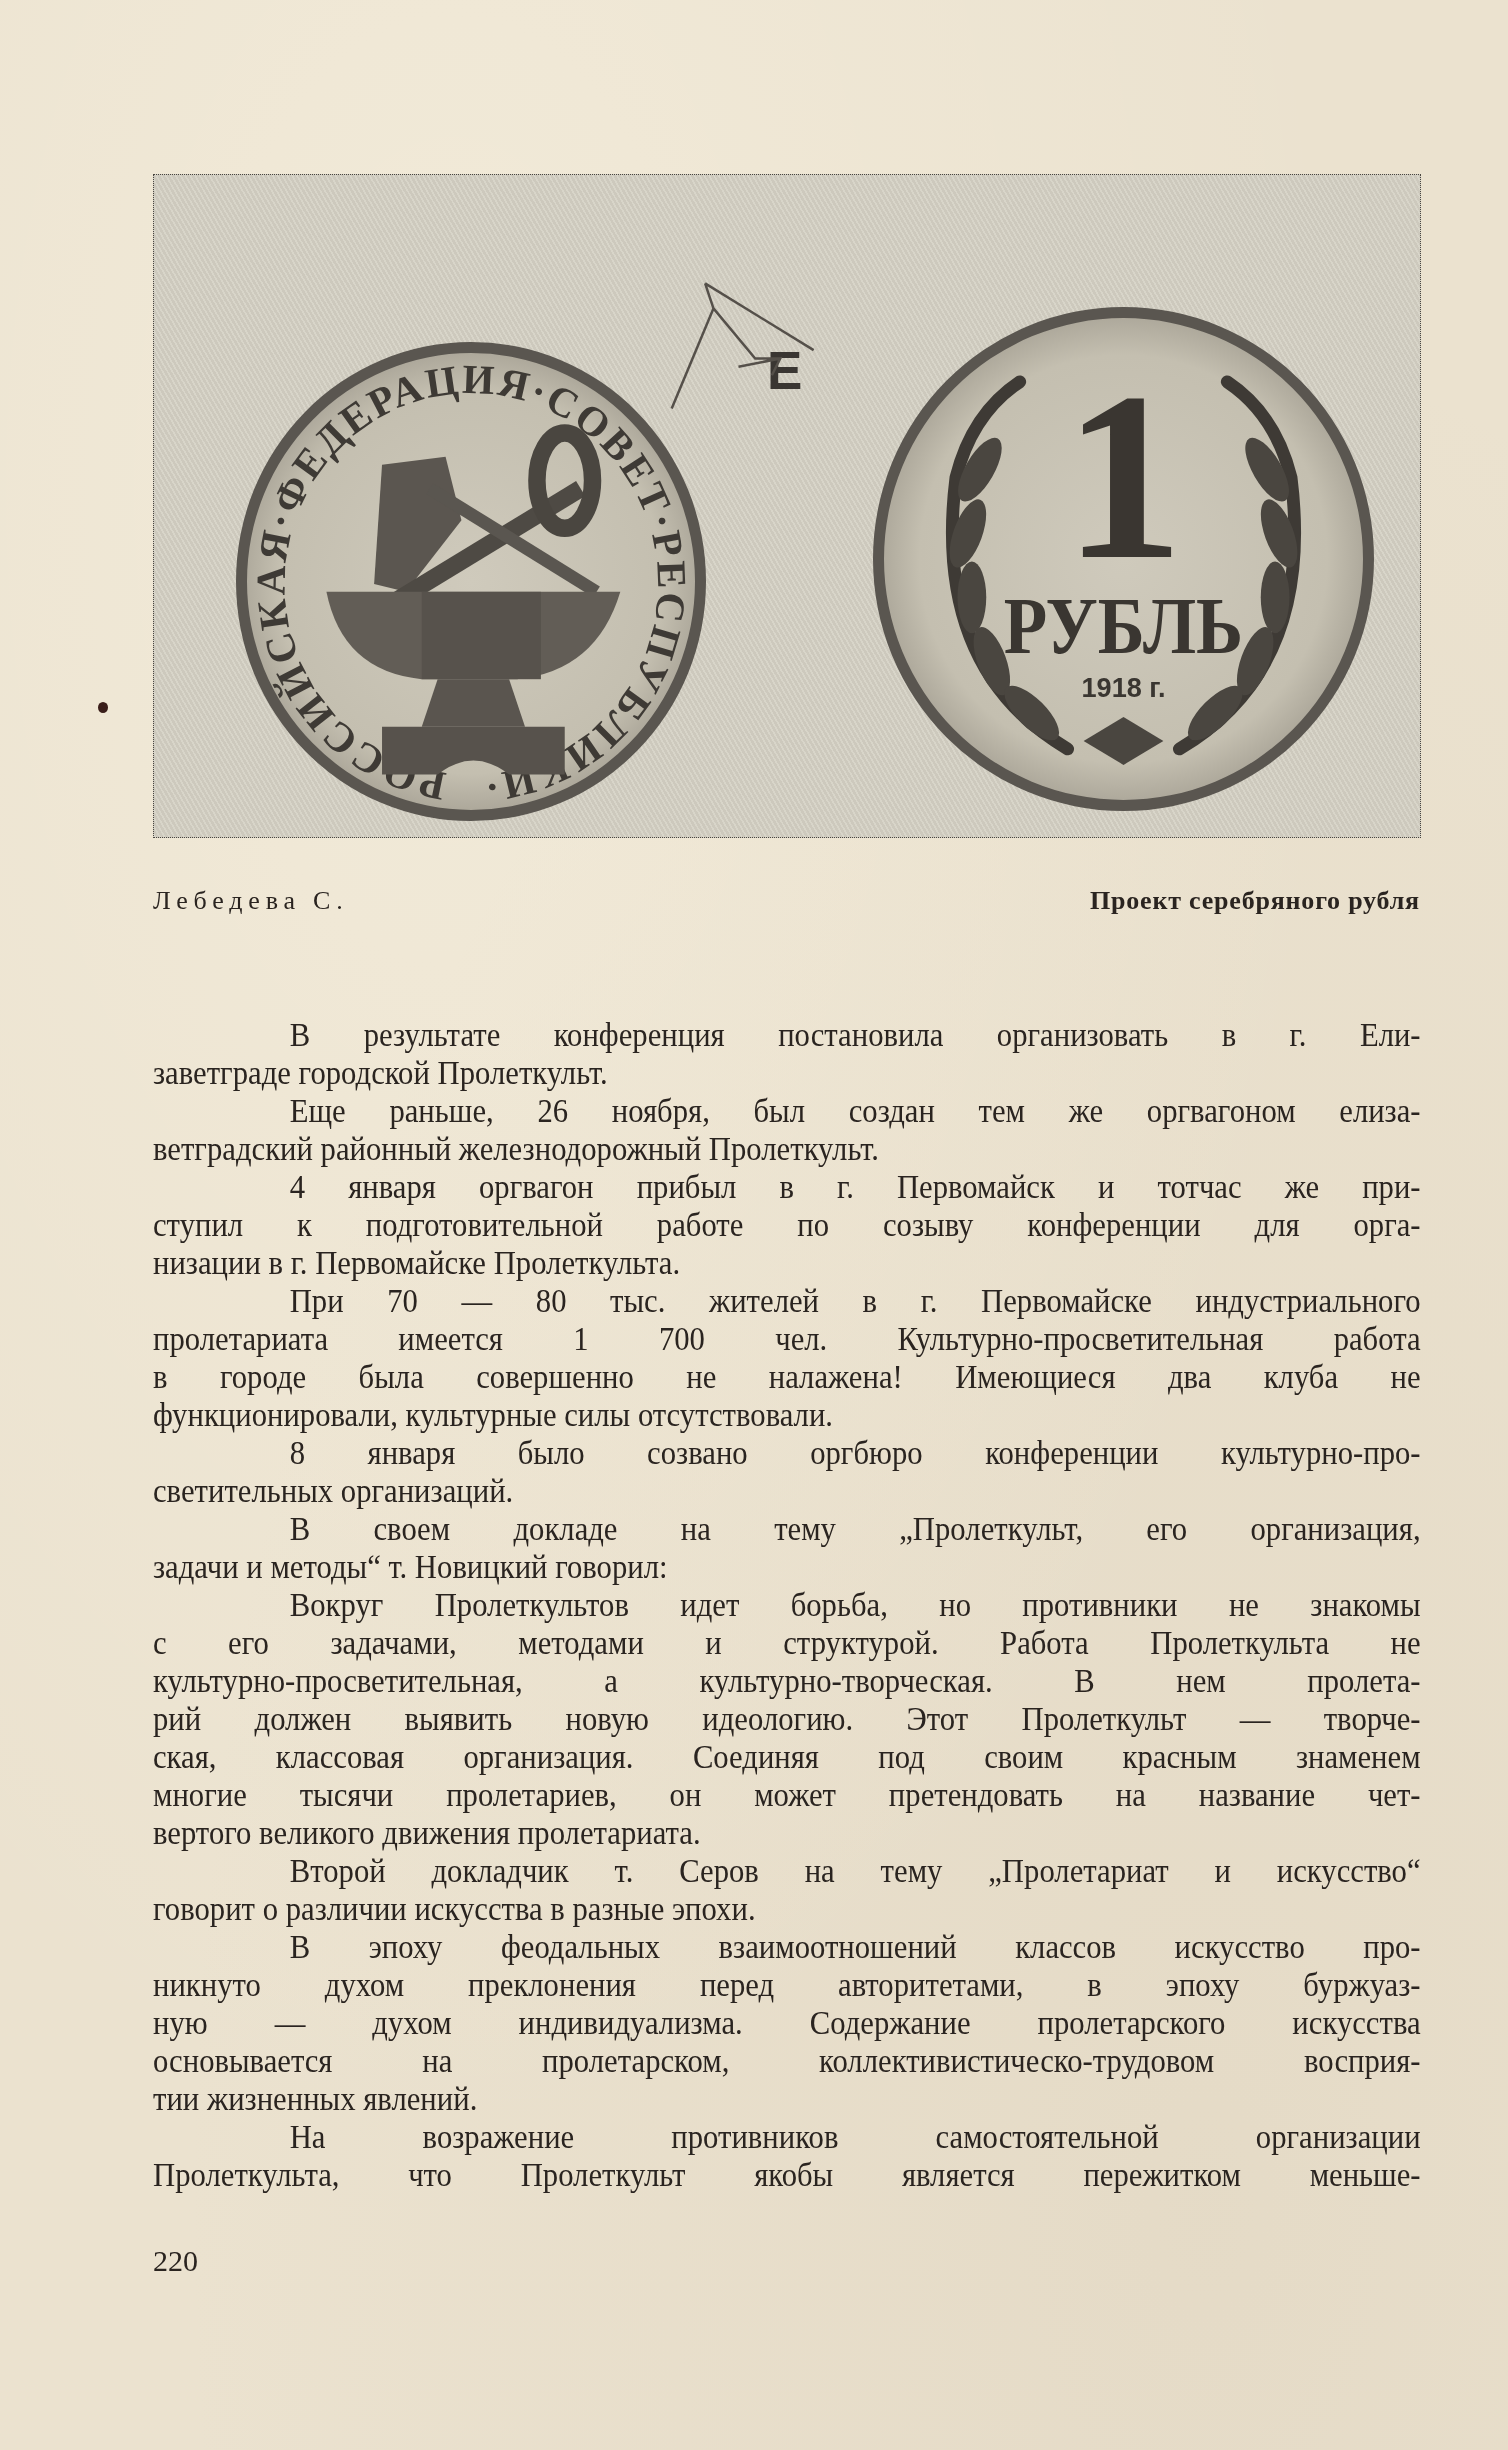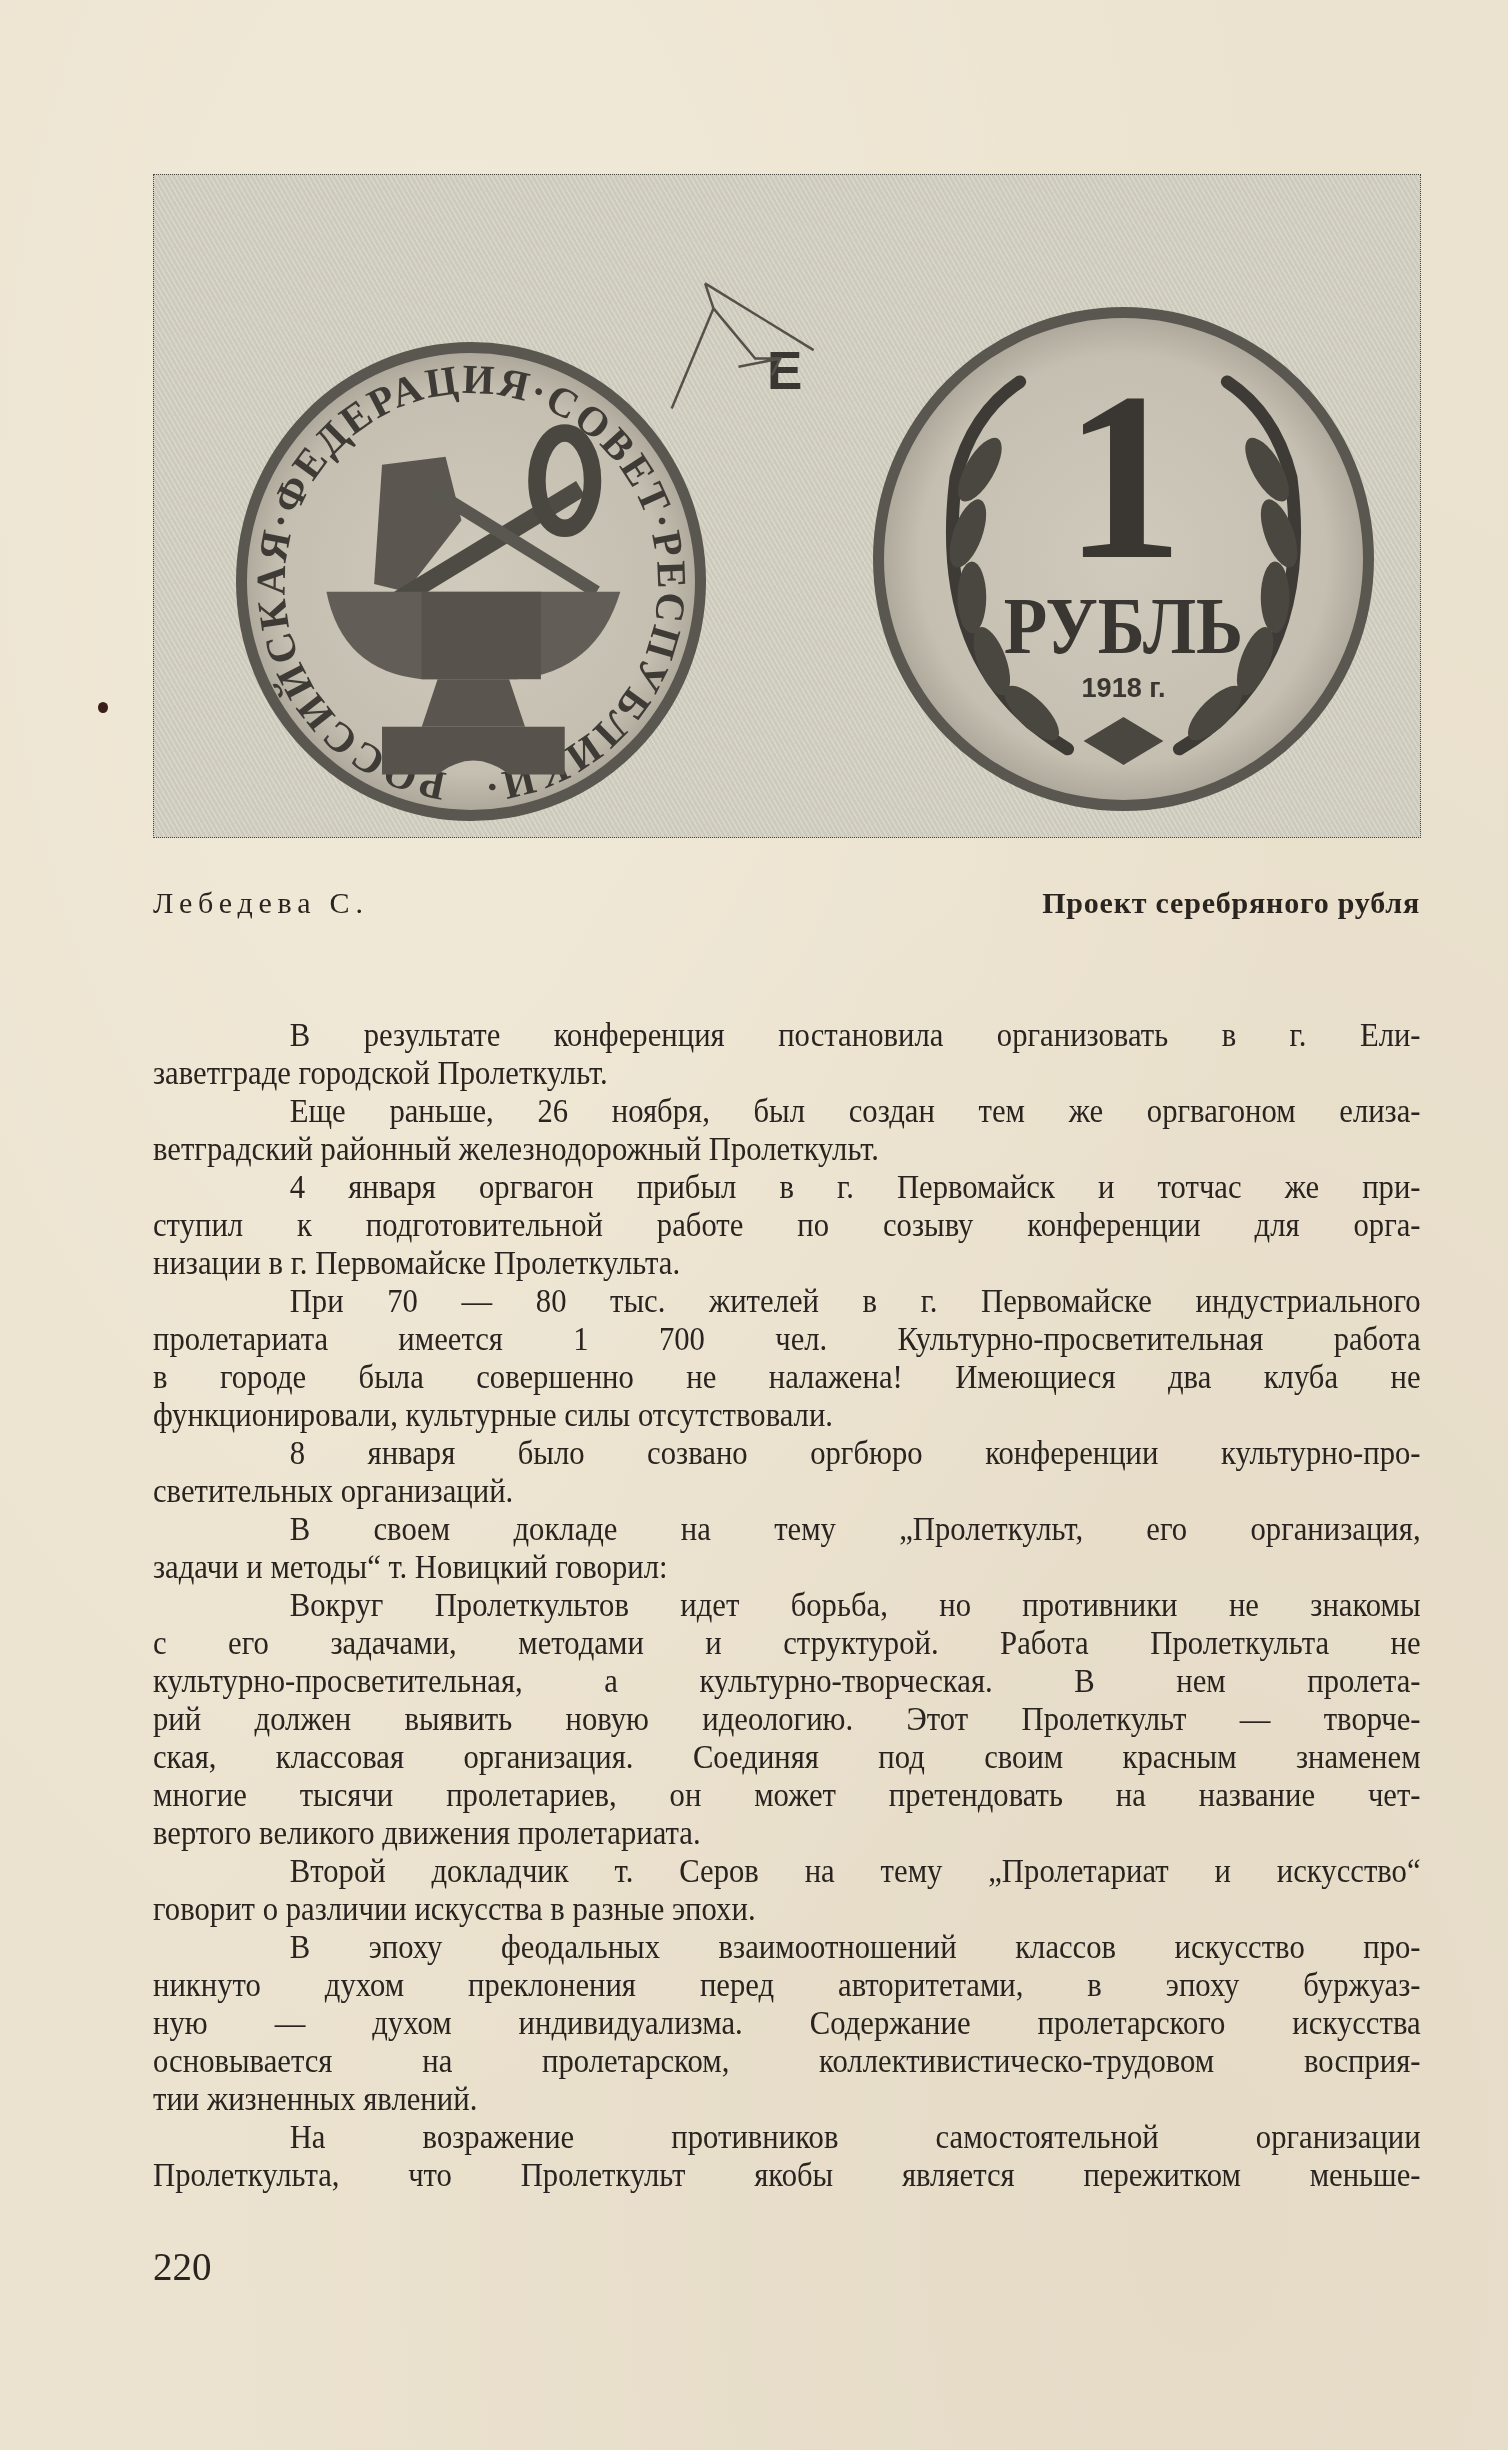--- a/index.html
+++ b/index.html
@@ -37,36 +37,36 @@
   }
   .coin-left { left: 82px; top: 167px; width: 470px; height: 479px; }
   .coin-right { left: 719px; top: 132px; width: 501px; height: 504px; }
   .coin svg { position: absolute; inset: 0; width: 100%; height: 100%; }
   .margin-e {
     position: absolute; left: 613px; top: 165px;
     font-family: "Liberation Sans", "DejaVu Sans", sans-serif;
     font-weight: bold; font-size: 53px; color: #3a3632;
   }
   .caption {
-    position: absolute; top: 886px; font-size: 30px; color: #2a2420;
+    position: absolute; top: 886px; font-size: 26px; color: #2a2420;
   }
   .caption-left { left: 153px; letter-spacing: 5.8px; }
   .caption-right { right: 88px; letter-spacing: 0.8px; font-weight: bold; }
   .body-text {
     position: absolute; left: 153px; top: 1016px; width: 1268px;
     font-size: 33px; line-height: 38px;
     text-align: justify;
     text-align-last: justify;
     transform: scaleX(0.93); transform-origin: left top;
     width: 1363px;
   }
   .line { display: block; white-space: nowrap; height: 38px; text-align: justify; text-align-last: justify; }
   .line.indent { padding-left: 147px; }
   .line.last { text-align-last: left; }
-  .page-num { position: absolute; left: 153px; top: 2244px; font-size: 39px; color: #2a2420; }
+  .page-num { position: absolute; left: 153px; top: 2244px; font-size: 30px; color: #2a2420; }
 </style>
 </head>
 <body>
 
 <div class="page-bg"></div>
 <div class="dot"></div>
 
 <div class="plate">
   <div class="coin coin-left">
     <svg viewBox="0 0 564 574">

